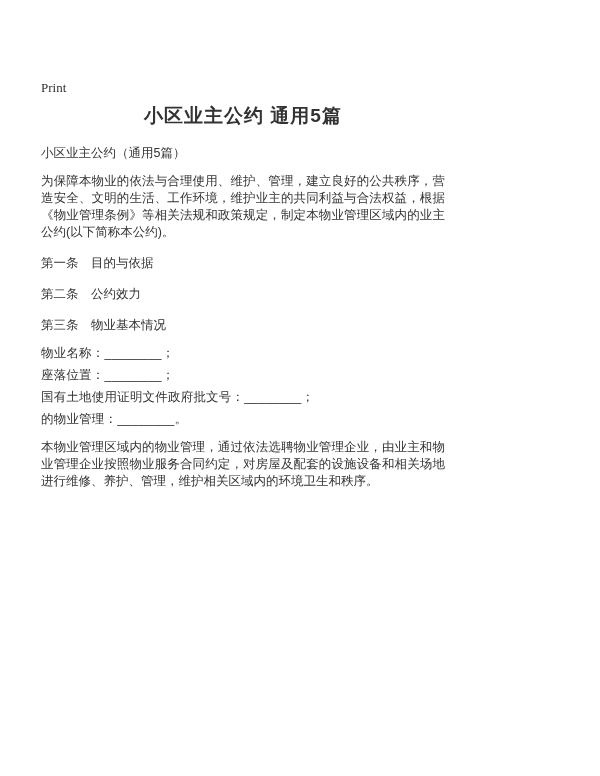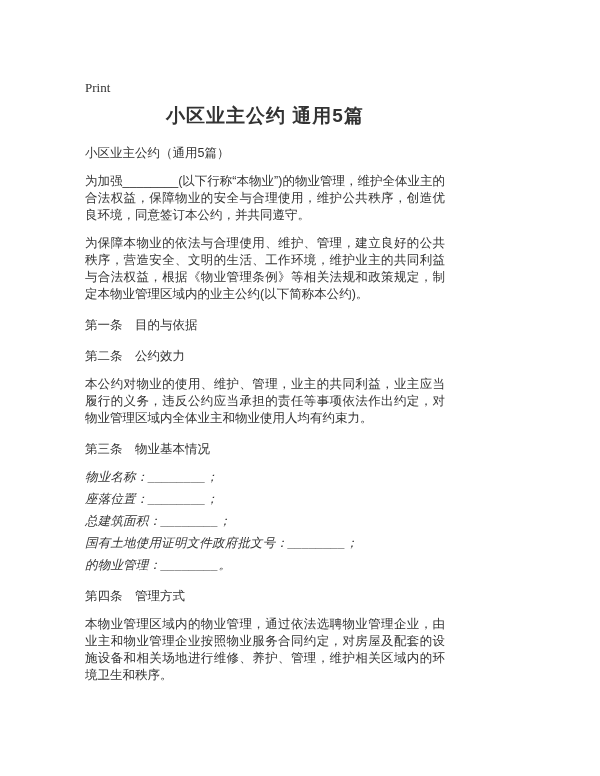--- a/index.html
+++ b/index.html
@@ -7,21 +7,21 @@
   body {
     width: 600px;
     min-height: 776px;
     background: #ffffff;
     color: #333333;
     font-family: "Liberation Sans", "DejaVu Sans", sans-serif;
   }
   .page {
     width: 525px;
     min-height: 776px;
-    padding: 78px 80px 40px 85px;
+    padding: 78px 80px 40px 41px;
   }
   .print-link {
     display: inline-block;
     font-family: "Liberation Serif", "DejaVu Serif", serif;
     font-size: 13px;
     color: #333333;
     text-decoration: none;
     cursor: pointer;
     margin: 0 0 2px 0;
   }
@@ -35,53 +35,49 @@
   }
   .block {
     font-size: 12.5px;
     line-height: 17px;
     margin: 11px 0;
     text-align: justify;
   }
   .block.plain   { font-weight: normal; }
   .block.bold    { font-weight: bold; }
   .block.heading { font-weight: normal; margin-top: 14px; }
-  .block.field   { margin: 5px 0; letter-spacing: 0.2px; font-style: italic; }
+  .block.field   { margin: 5px 0; letter-spacing: 0.2px; }
 </style>
 </head>
 <body>
 
 <div class="page">
 
   <a class="print-link">Print</a>
 
   <div class="doc-title">小区业主公约 通用5篇</div>
 
   <div class="block plain">小区业主公约（通用5篇）</div>
 
 
-  <div class="block">为加强________(以下行称“本物业”)的物业管理，维护全体业主的合法权益，保障物业的安全与合理使用，维护公共秩序，创造优良环境，同意签订本公约，并共同遵守。</div>
 
   <div class="block">为保障本物业的依法与合理使用、维护、管理，建立良好的公共秩序，营造安全、文明的生活、工作环境，维护业主的共同利益与合法权益，根据《物业管理条例》等相关法规和政策规定，制定本物业管理区域内的业主公约(以下简称本公约)。</div>
 
   <div class="block heading">第一条　目的与依据</div>
 
   <div class="block heading">第二条　公约效力</div>
 
-  <div class="block">本公约对物业的使用、维护、管理，业主的共同利益，业主应当履行的义务，违反公约应当承担的责任等事项依法作出约定，对物业管理区域内全体业主和物业使用人均有约束力。</div>
 
   <div class="block heading">第三条　物业基本情况</div>
 
   <div class="block field">物业名称：________；</div>
 
   <div class="block field">座落位置：________；</div>
 
-  <div class="block field">总建筑面积：________；</div>
 
   <div class="block field">国有土地使用证明文件政府批文号：________；</div>
 
   <div class="block field">的物业管理：________。</div>
 
-  <div class="block heading">第四条　管理方式</div>
 
   <div class="block">本物业管理区域内的物业管理，通过依法选聘物业管理企业，由业主和物业管理企业按照物业服务合同约定，对房屋及配套的设施设备和相关场地进行维修、养护、管理，维护相关区域内的环境卫生和秩序。</div>
 
 </div>
 
 </body></html>

